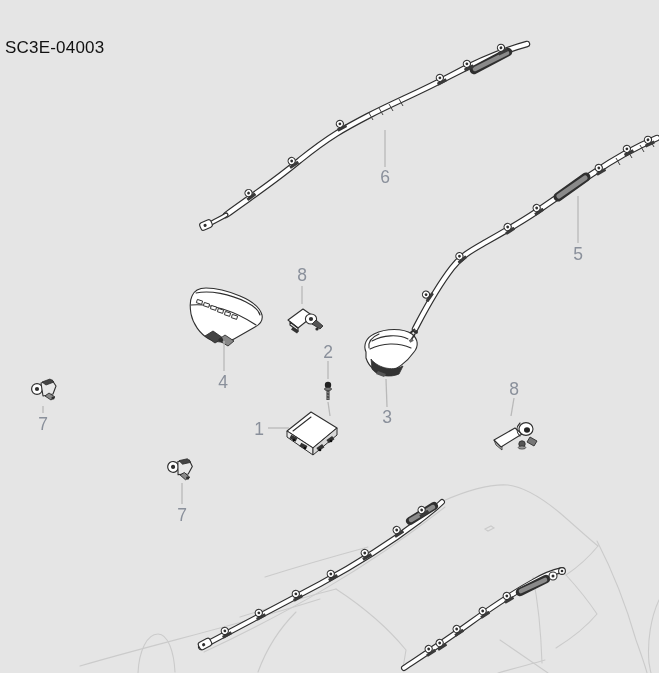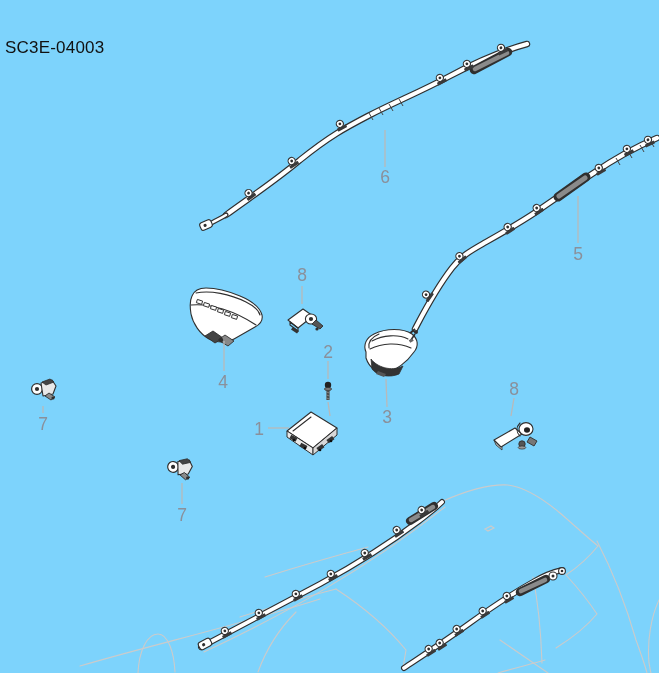--- a/index.html
+++ b/index.html
@@ -1,17 +1,17 @@
 <!DOCTYPE html>
 <html><head>
 <meta charset="utf-8">
 <style>
   html,body{margin:0;padding:0;background:#fff;}
   .stage{
-    position:relative;width:659px;height:673px;background:#7dd3fc;
+    position:relative;width:659px;height:673px;background:#e5e5e5;
     font-family:"Liberation Sans",sans-serif;overflow:hidden;
   }
   .diagram-code{
     position:absolute;left:5px;top:38px;font-size:17px;color:#111;
     letter-spacing:0.2px;
   }
   svg{position:absolute;left:0;top:0;}
   .part{stroke:#2f2f2f;stroke-width:1.1;fill:none;stroke-linecap:round;stroke-linejoin:round;}
   .partfill{stroke:#2f2f2f;stroke-width:1.1;fill:#ffffff;stroke-linejoin:round;}
   .body-line{stroke:#cbcbcb;stroke-width:1.1;fill:none;stroke-linecap:round;}

